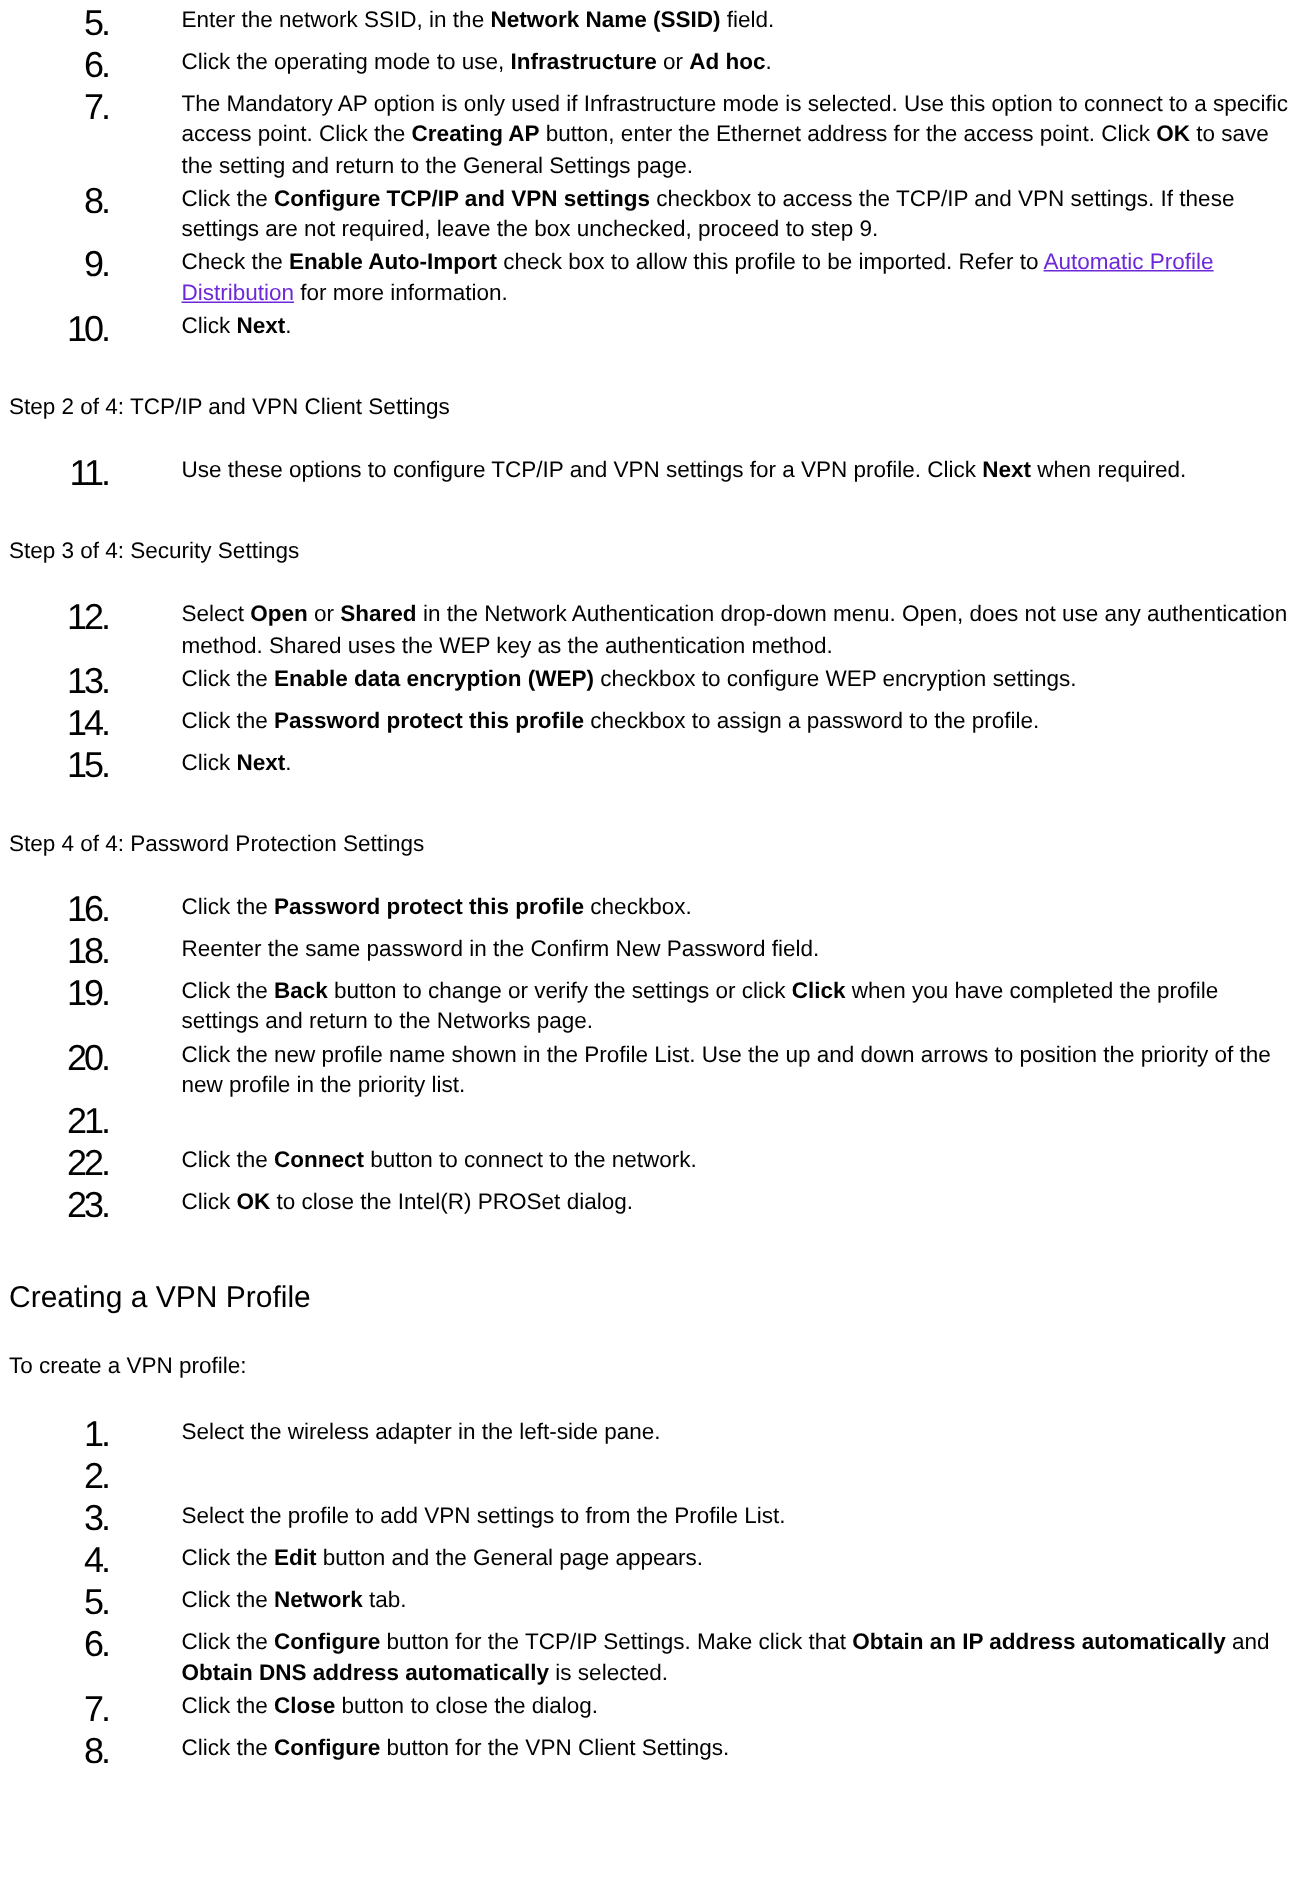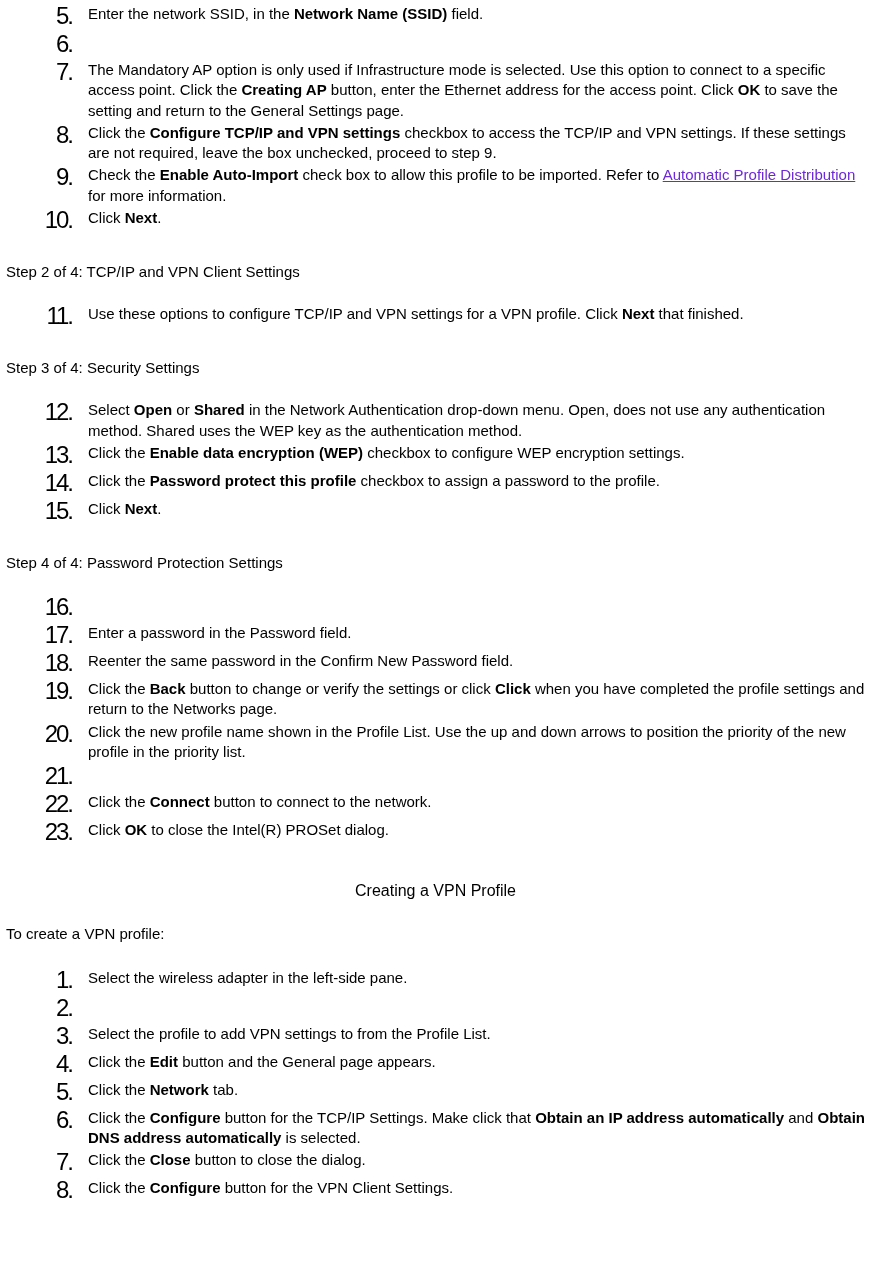--- a/index.html
+++ b/index.html
@@ -27,42 +27,43 @@
     position: absolute;
     left: 12px;
     top: -4px;
     font-family: Arial, Helvetica, sans-serif;
     font-size: 24px;
     width: 54px;
     text-align: right;
     letter-spacing: -2px;
   }
   ol.steps > li .num::after { content: "."; }
-  ol.steps > li .body { display: block; }
+  ol.steps > li .body { display: block; margin-left: 33px; }
   .bold { font-weight: bold; }
   .link { color: #6d28d9; text-decoration: underline; }
   h3.step-heading,
   h3.section-heading {
     font-size: 15px;
     font-weight: normal;
     margin: 28px 0 22px 0;
   }
-  h3.section-heading { font-size: 16px; margin-top: 34px; text-align: center; }
+  h3.section-heading { font-size: 20px; margin-top: 34px; }
   p.lead { margin: 20px 0 24px 0; }
 </style>
 </head>
 <body>
 
 <ol class="steps">
     <li>
       <span class="num">5</span>
       <span class="body"><span>Enter the network SSID, in the </span><span class="bold">Network Name (SSID)</span><span> field.</span></span>
     </li>
     <li>
       <span class="num">6</span>
+      <span class="body"><span>Click the operating mode to use, </span><span class="bold">Infrastructure</span><span> or </span><span class="bold">Ad hoc</span><span>.</span></span>
     </li>
     <li>
       <span class="num">7</span>
       <span class="body"><span>The Mandatory AP option is only used if Infrastructure mode is selected. Use this option to connect to a specific access point. Click the </span><span class="bold">Creating AP</span><span> button, enter the Ethernet address for the access point. Click </span><span class="bold">OK</span><span> to save the setting and return to the General Settings page.</span></span>
     </li>
     <li>
       <span class="num">8</span>
       <span class="body"><span>Click the </span><span class="bold">Configure TCP/IP and VPN settings</span><span> checkbox to access the TCP/IP and VPN settings. If these settings are not required, leave the box unchecked, proceed to step 9.</span></span>
     </li>
     <li>
@@ -72,21 +73,21 @@
     <li>
       <span class="num">10</span>
       <span class="body"><span>Click </span><span class="bold">Next</span><span>.</span></span>
     </li>
   </ol>
 
 <h3 class="step-heading">Step 2 of 4: TCP/IP and VPN Client Settings</h3>
 <ol class="steps">
     <li>
       <span class="num">11</span>
-      <span class="body"><span>Use these options to configure TCP/IP and VPN settings for a VPN profile. Click </span><span class="bold">Next</span><span> that finished.</span></span>
+      <span class="body"><span>Use these options to configure TCP/IP and VPN settings for a VPN profile. Click </span><span class="bold">Next</span><span> when required.</span></span>
     </li>
   </ol>
 
 <h3 class="step-heading">Step 3 of 4: Security Settings</h3>
 <ol class="steps">
     <li>
       <span class="num">12</span>
       <span class="body"><span>Select </span><span class="bold">Open</span><span> or </span><span class="bold">Shared</span><span> in the Network Authentication drop-down menu. Open, does not use any authentication method. Shared uses the WEP key as the authentication method.</span></span>
     </li>
     <li>
@@ -100,24 +101,21 @@
     <li>
       <span class="num">15</span>
       <span class="body"><span>Click </span><span class="bold">Next</span><span>.</span></span>
     </li>
   </ol>
 
 <h3 class="step-heading">Step 4 of 4: Password Protection Settings</h3>
 <ol class="steps">
     <li>
       <span class="num">16</span>
-    </li>
-    <li>
-      <span class="num">17</span>
-      <span class="body"><span>Enter a password in the Password field.</span></span>
+      <span class="body"><span>Click the </span><span class="bold">Password protect this profile</span><span> checkbox.</span></span>
     </li>
     <li>
       <span class="num">18</span>
       <span class="body"><span>Reenter the same password in the Confirm New Password field.</span></span>
     </li>
     <li>
       <span class="num">19</span>
       <span class="body"><span>Click the </span><span class="bold">Back</span><span> button to change or verify the settings or click </span><span class="bold">Click</span><span> when you have completed the profile settings and return to the Networks page.</span></span>
     </li>
     <li>

